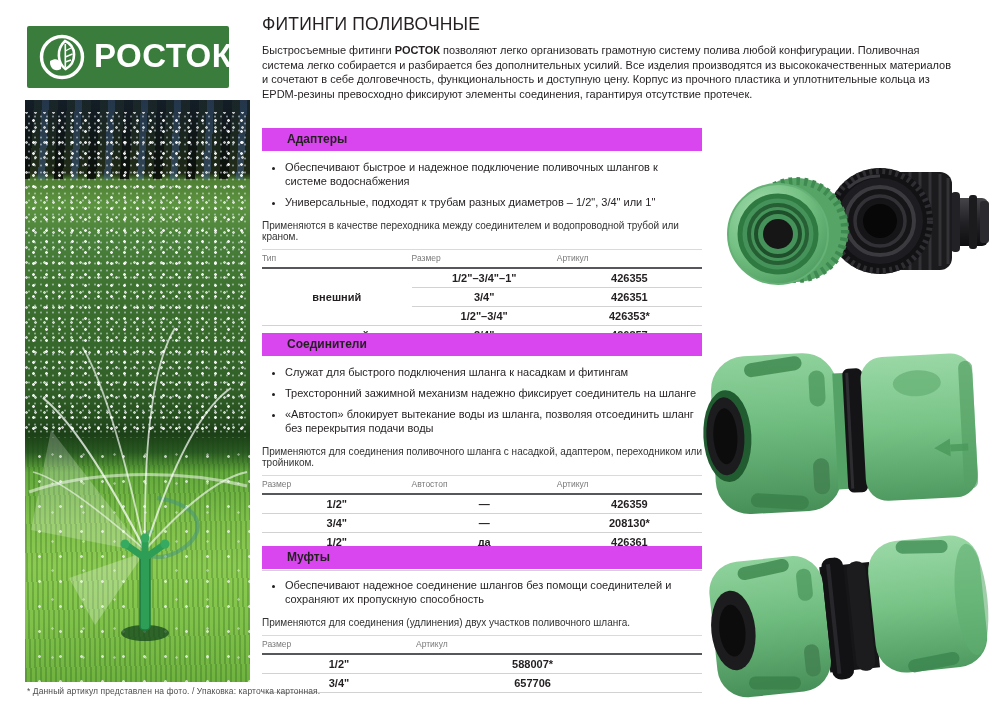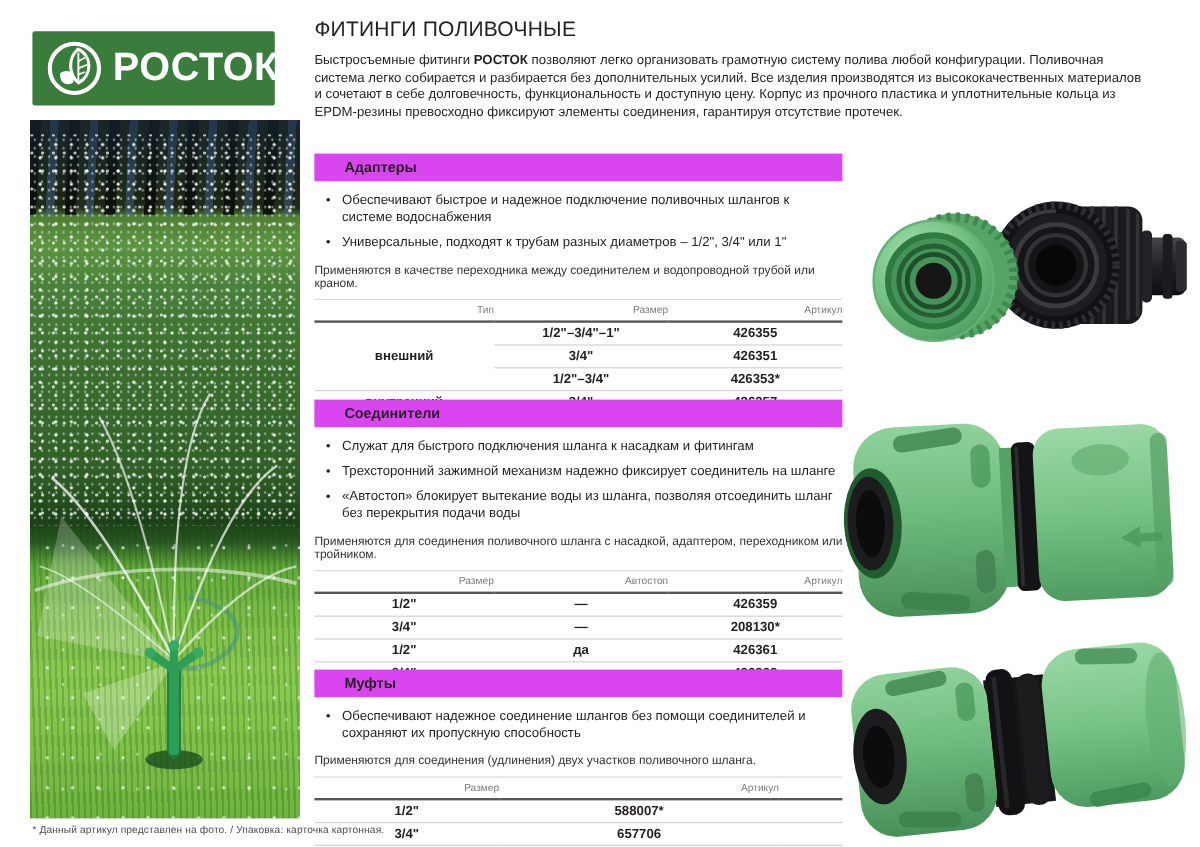--- a/index.html
+++ b/index.html
@@ -47,21 +47,21 @@
     background-position:4px 6px, 12px 2px;}
   .sprinkler-svg{position:absolute;left:0;top:0;width:100%;height:100%;}
   
   .content{position:absolute;left:262px;top:115px;width:440px;}
   .sec{position:absolute;left:0;width:440px;}
   .sec-bar{background:#d946ef;font-size:12px;font-weight:bold;padding:4px 0 5px 25px;}
   ul.bullets{margin:9px 0 0 0;padding:0 0 0 23px;}
   ul.bullets li{font-size:11px;line-height:14px;margin:0 0 7px 0;}
   .note{font-size:10px;color:#333;margin:11px 0 7px 0;}
   table.tbl{width:100%;border-collapse:collapse;}
-  table.tbl th{font-size:8.5px;color:#7a7a7a;font-weight:normal;text-align:right;
+  table.tbl th{font-size:8.5px;color:#7a7a7a;font-weight:normal;text-align:left;
     padding:3px 0 4px 0;border-top:1px solid #dadada;border-bottom:2px solid #56575b;}
   table.tbl td{font-size:11px;font-weight:bold;text-align:center;padding:3px 2px;
     border-top:1px solid #d2d2d2;}
   table.tbl tbody tr:first-child td{border-top:none;}
   table.tbl tbody tr:last-child td{border-bottom:1px solid #d2d2d2;}
   
   .fig{position:absolute;}
   .fig1{left:708px;top:126px;width:287px;height:202px;}
   .fig2{left:695px;top:330px;width:300px;height:187px;}
   .fig3{left:700px;top:516px;width:295px;height:186px;}
@@ -201,21 +201,21 @@
         </tr>
         <tr>
           <td>3/4"</td>
           <td>да</td>
           <td>426362</td>
         </tr>
       </tbody>
     </table>
   </section>
 
-  <section class="sec" style="top:443px">
+  <section class="sec" style="top:431px">
     <div class="sec-bar">
       <span>Муфты</span>
     </div>
     <ul class="bullets">
       <li>Обеспечивают надежное соединение шлангов без помощи соединителей и сохраняют их пропускную способность</li>
     </ul>
     <p class="note">Применяются для соединения (удлинения) двух участков поливочного шланга.</p>
     <table class="tbl">
       <colgroup>
           <col style="width:35%">

